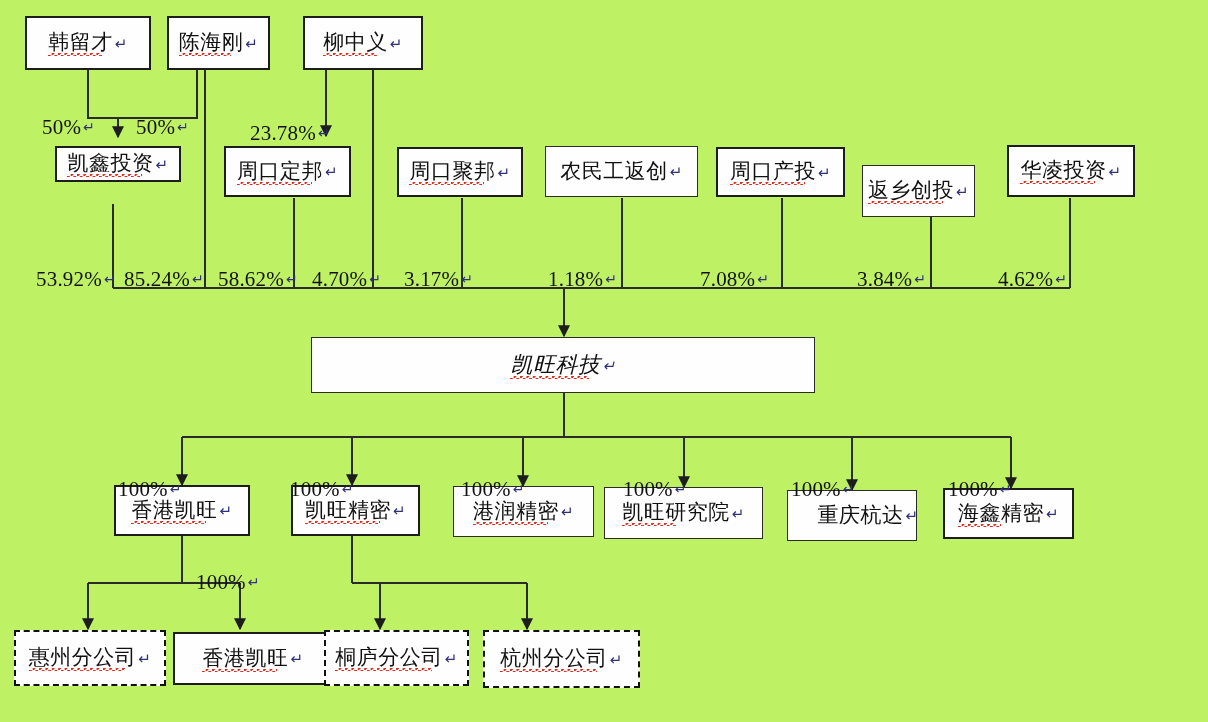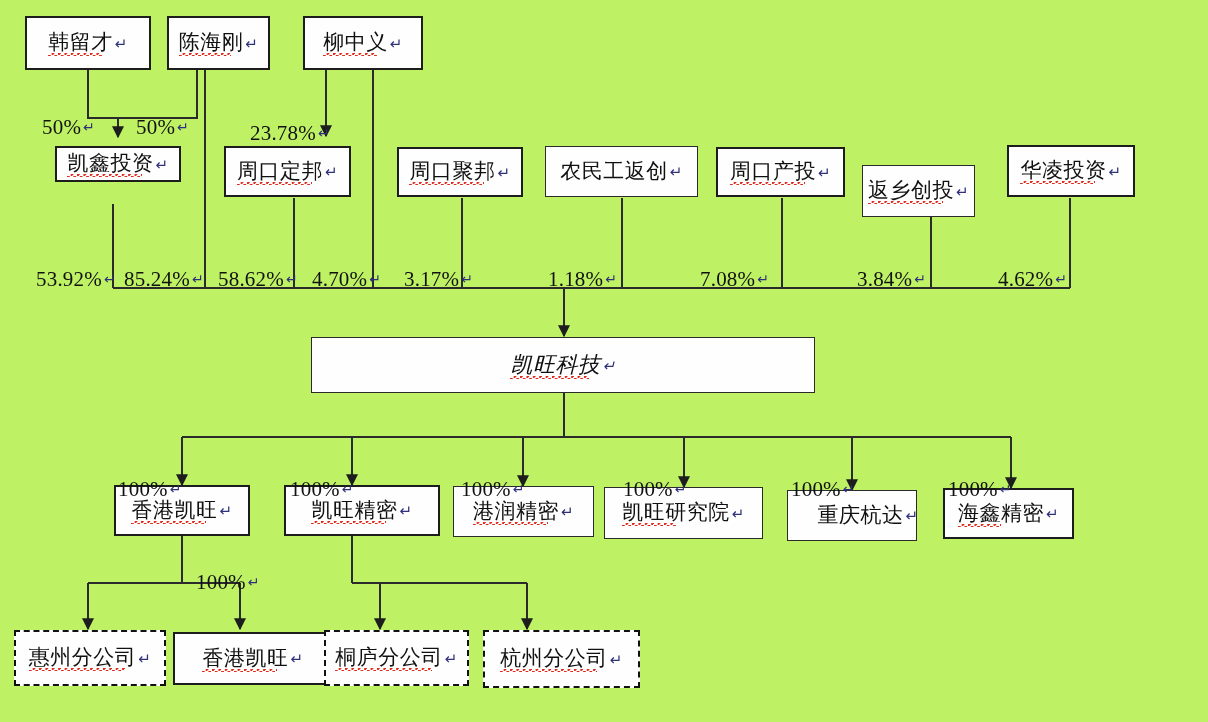--- a/index.html
+++ b/index.html
@@ -194,21 +194,21 @@
   <div class="node thin" style="left:311px; top:337px; width:504px; height:56px; font-size:22px;font-style:italic;">
     <span class="label squiggle">凯旺科技</span>
       <span class="pilcrow">↵</span>
   </div>
 
   <div class="node" style="left:114px; top:485px; width:136px; height:51px;">
     <span class="label squiggle">香港凯旺</span>
       <span class="pilcrow">↵</span>
   </div>
 
-  <div class="node" style="left:284px; top:485px; width:156px; height:51px;">
+  <div class="node" style="left:291px; top:485px; width:129px; height:51px;">
     <span class="label squiggle">凯旺精密</span>
       <span class="pilcrow">↵</span>
   </div>
 
   <div class="node thin" style="left:453px; top:486px; width:141px; height:51px;">
     <span class="label squiggle">港润精密</span>
       <span class="pilcrow">↵</span>
   </div>
 
   <div class="node thin" style="left:604px; top:487px; width:159px; height:52px;">

